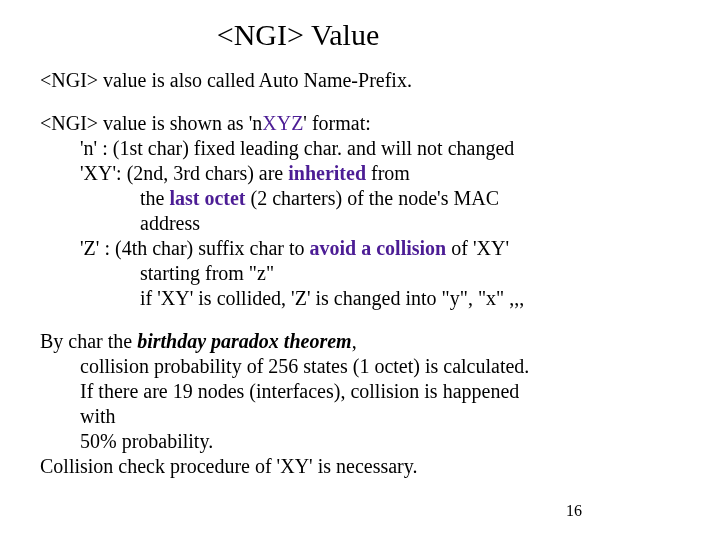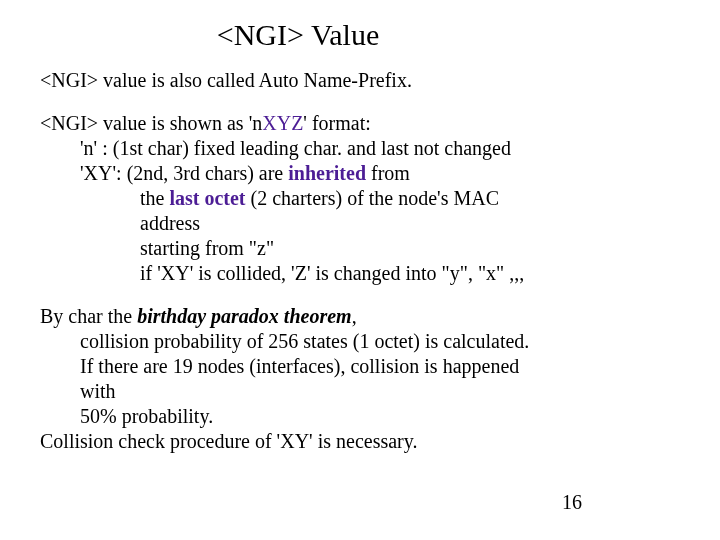--- a/index.html
+++ b/index.html
@@ -31,47 +31,50 @@
   .para { margin: 0 0 18px 0; }
   .indent1 { padding-left: 40px; }
   .indent2 { padding-left: 100px; }
   .line { display: block; }
   .red { color: #4c1d95; }
   .b { font-weight: bold; }
   .bi { font-weight: bold; font-style: italic; }
   .pagenum {
     position: absolute;
     right: 14px;
-    bottom: 26px;
-    font-size: 20px;
+    bottom: 20px;
+    font-size: 16px;
   }
 </style>
 </head>
 <body>
 
 <div class="slide">
 
   <h1 class="title">&lt;NGI&gt; Value</h1>
 
   <div class="body">
 
     <div class="para">
       <span class="line">&lt;NGI&gt; value is also called Auto Name-Prefix.</span>
     </div>
 
     <div class="para">
       <span class="line">
         <span>&lt;NGI&gt; value is shown as 'n</span><span class="red">XY</span><span class="red">Z</span><span>' format:</span>
       </span>
-      <span class="line indent1">'n' : (1st char) fixed leading char. and last not changed</span>
+      <span class="line indent1">'n' : (1st char) fixed leading char. and will not changed</span>
       <span class="line indent1">
         <span>'XY': (2nd, 3rd chars) are </span><span class="red b">inherited</span><span> from</span>
       </span>
       <span class="line indent2">
         <span>the </span><span class="red b">last octet</span><span> (2 charters) of the node's MAC address</span>
+      </span>
+      <span class="line indent1">
+        <span>'Z' : (4th char) suffix char to </span><span class="red b">avoid a collision</span><span> of 'XY'</span>
       </span>
       <span class="line indent2">starting from "z"</span>
       <span class="line indent2">if 'XY' is collided, 'Z' is changed into "y", "x" ,,,</span>
     </div>
 
     <div class="para">
       <span class="line">
         <span>By char the </span><span class="bi">birthday paradox theorem</span><span>,</span>
       </span>
       <span class="line indent1">collision probability of 256 states (1 octet) is calculated.</span>

